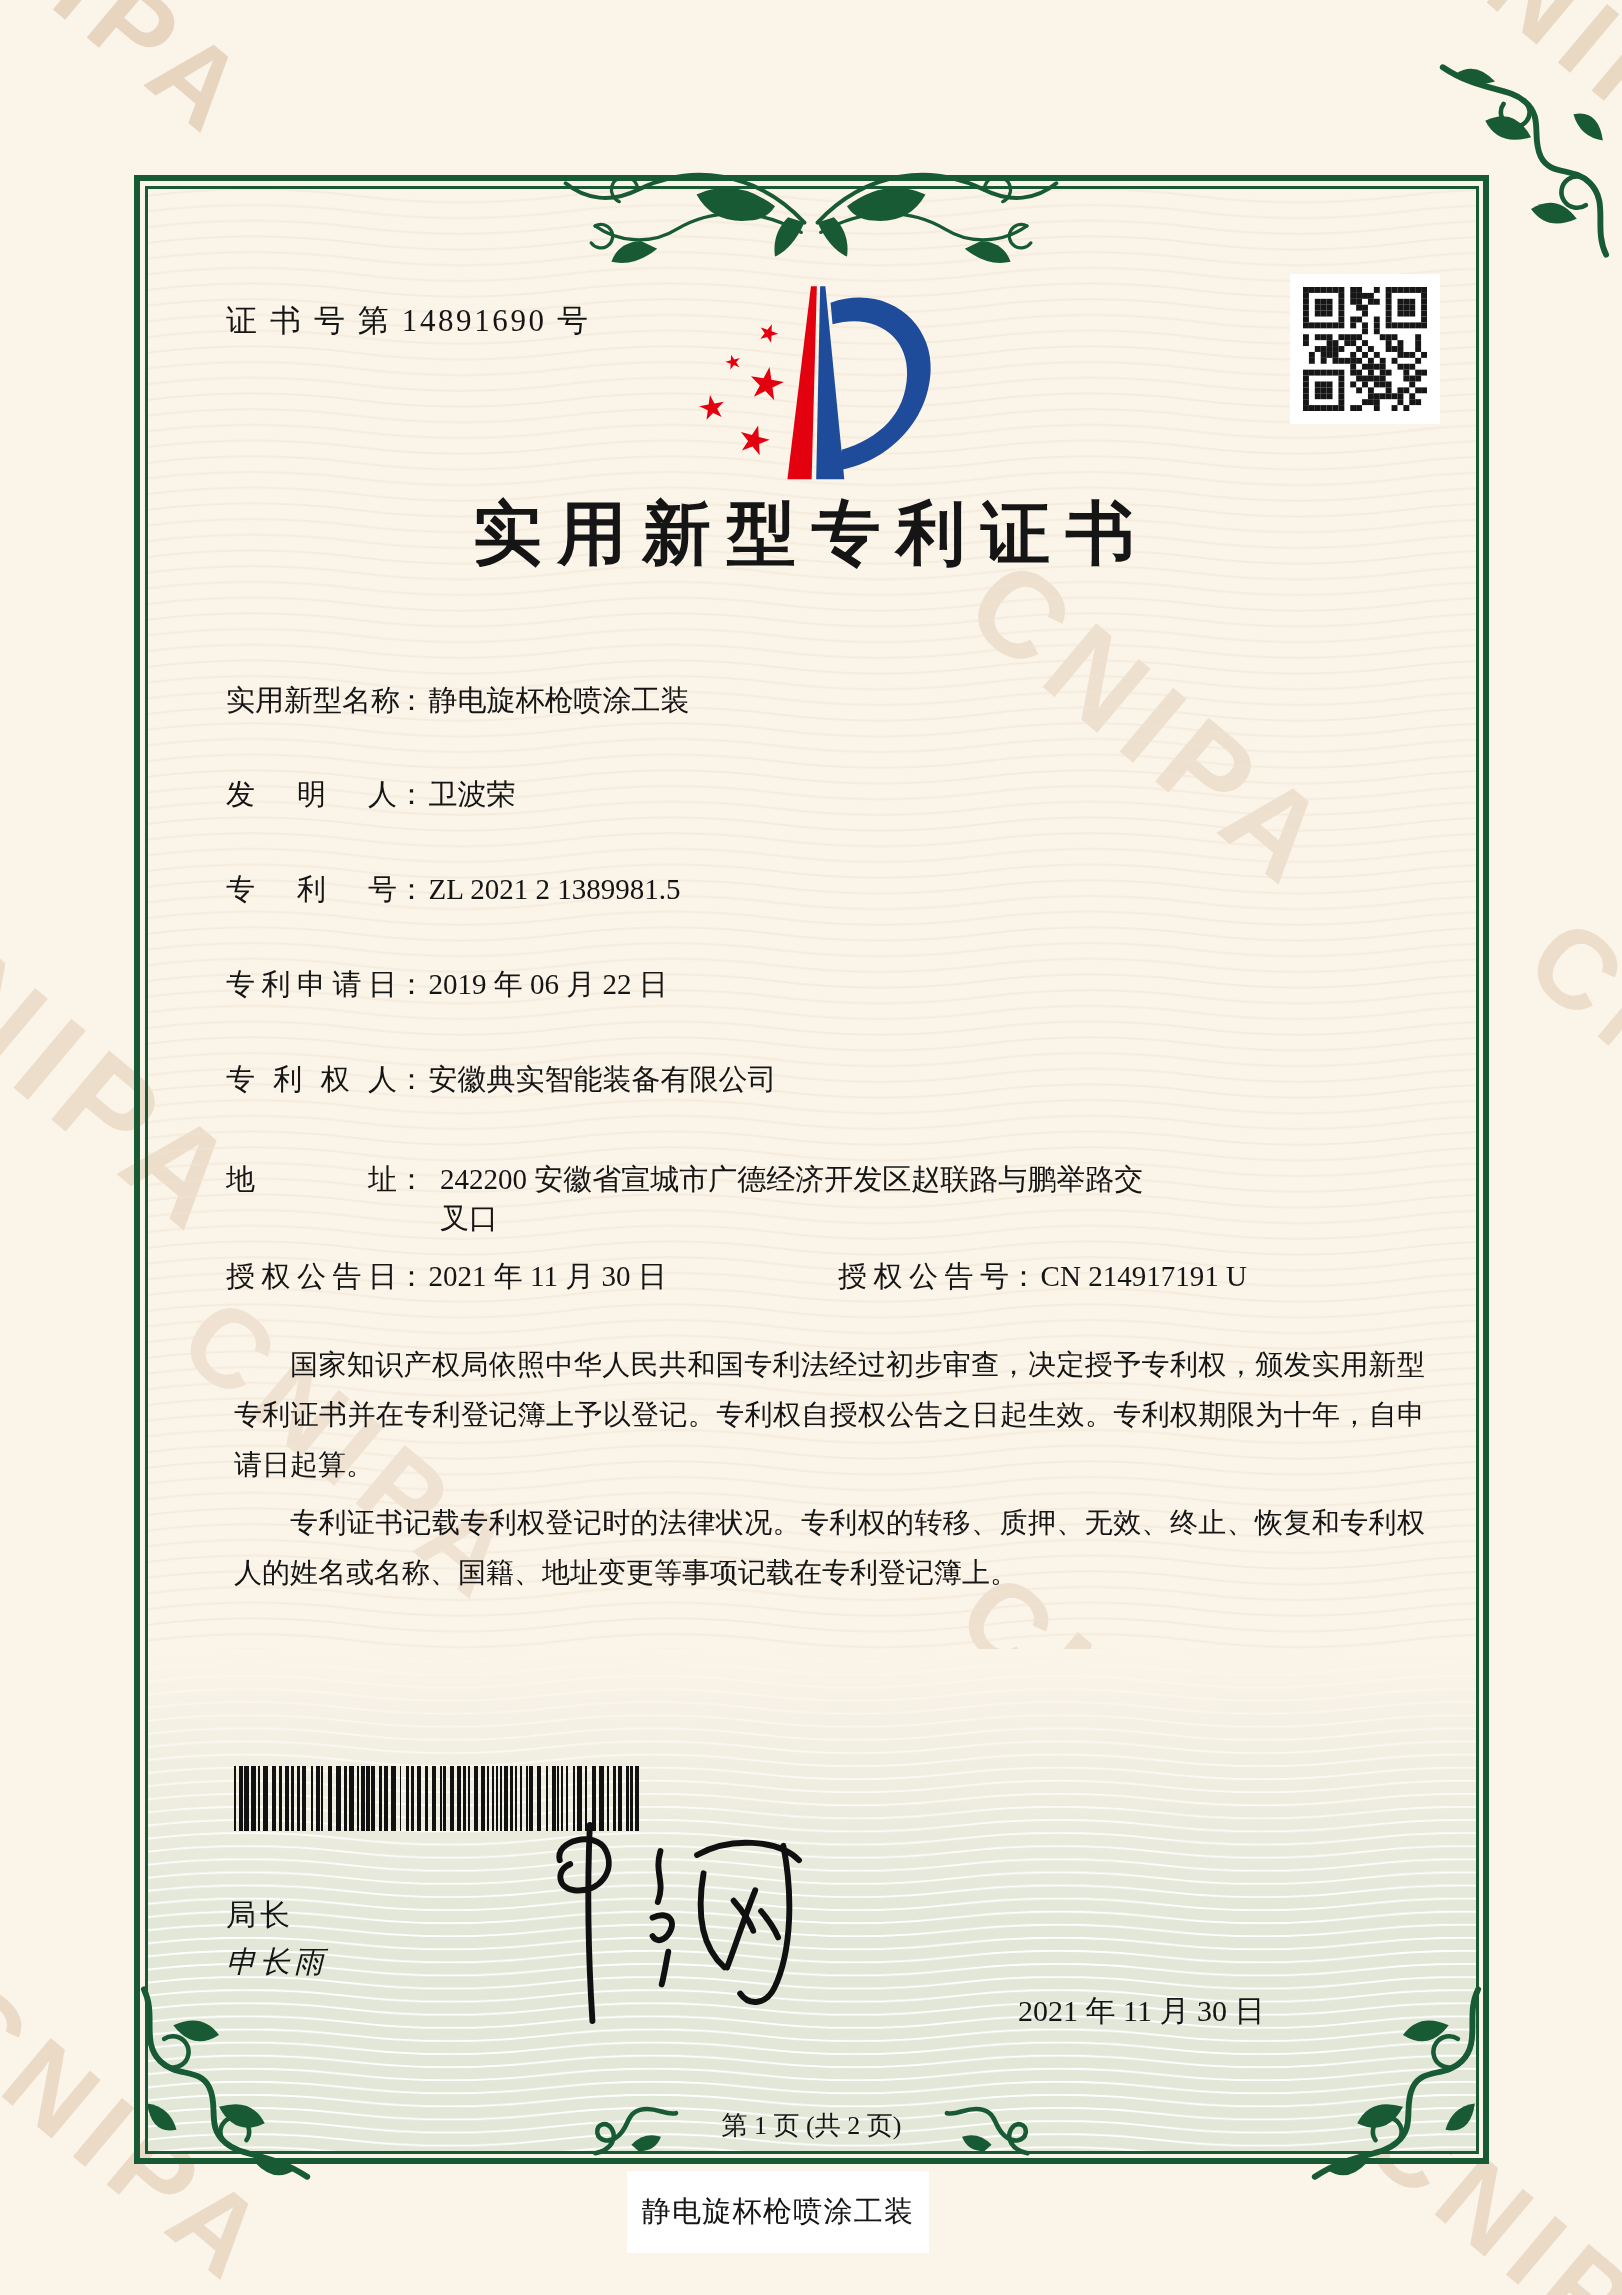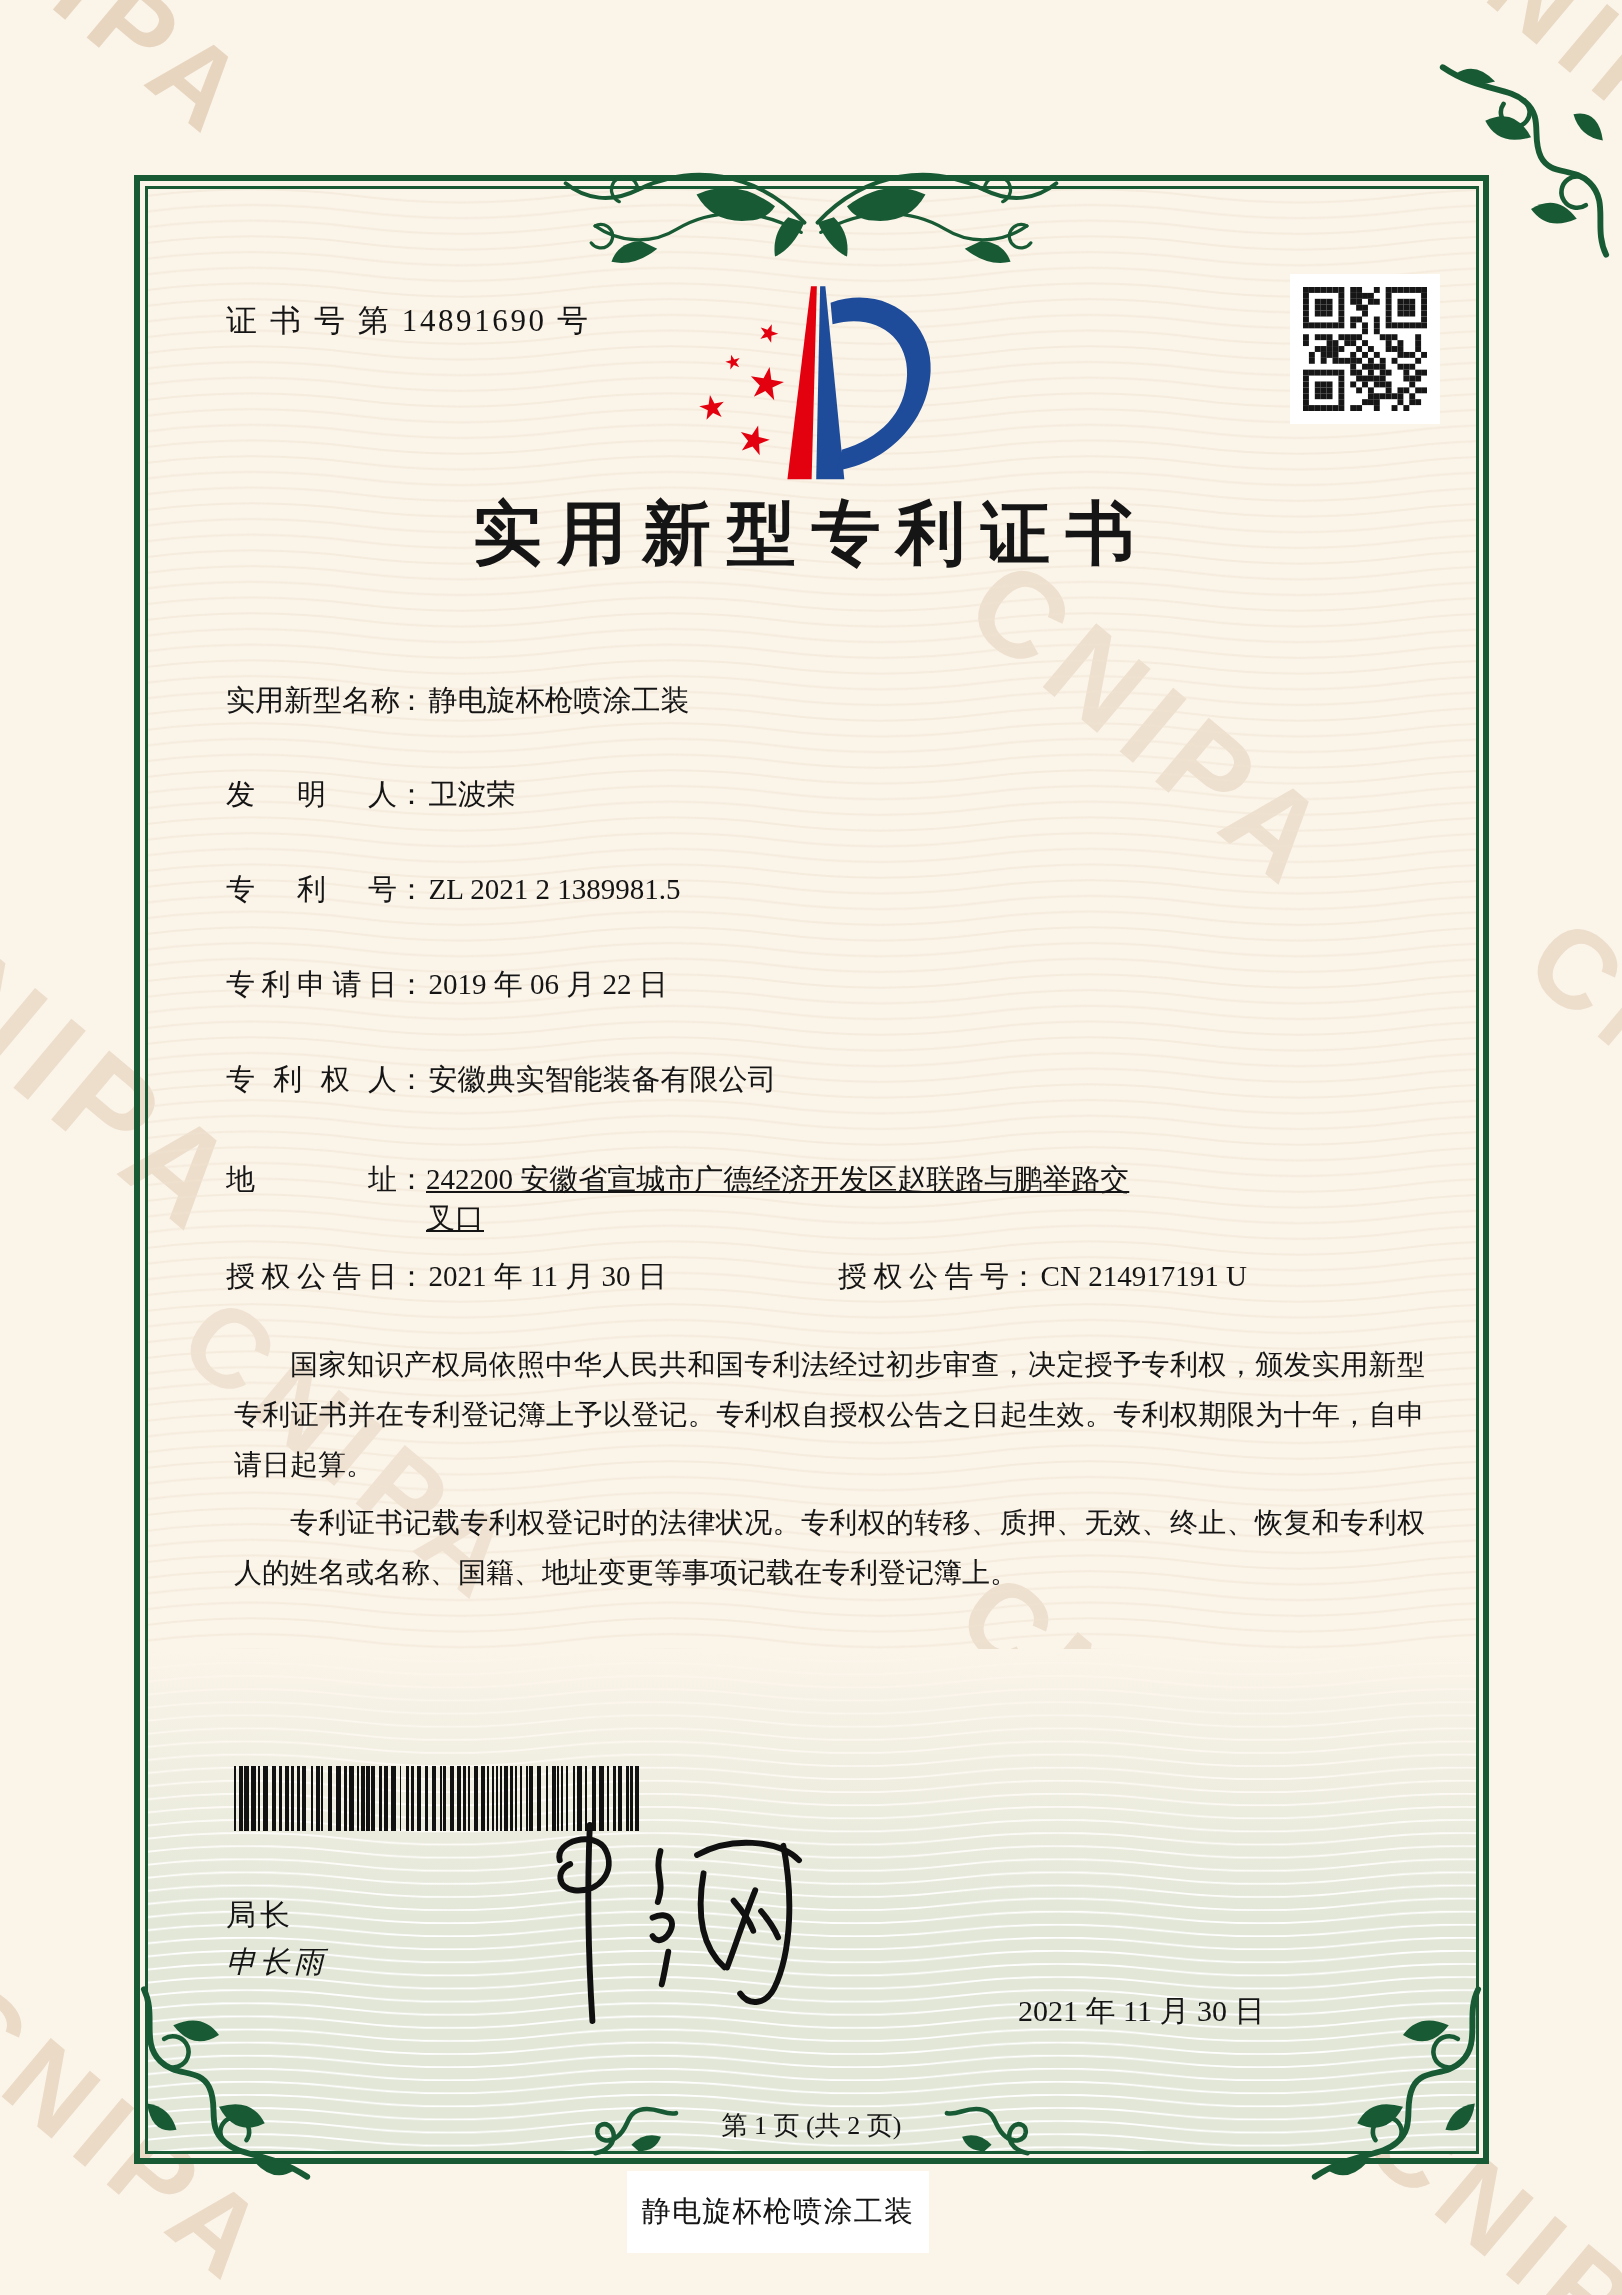--- a/index.html
+++ b/index.html
@@ -35,21 +35,21 @@
   .qr-wrap{position:absolute;left:1290px;top:274px;width:150px;height:150px;background:#fff;
     display:flex;align-items:center;justify-content:center;}
   #qr rect{fill:#161616;}
   .title{position:absolute;left:0;top:495px;width:1623px;text-align:center;
     font-size:69px;font-weight:700;letter-spacing:15.7px;line-height:1.15;}
   
   .row{position:absolute;left:226px;font-size:29px;display:flex;align-items:flex-start;line-height:1.35;}
   .jl{display:inline-flex;justify-content:space-between;width:171px;flex:0 0 auto;}
   .colon{flex:0 0 auto;}
   .val{margin-left:2.6px;white-space:nowrap;}
-  .val-wrap{margin-left:0;max-width:982px;text-decoration:underline;}
+  .val-wrap{margin-left:14px;max-width:982px;}
   .row2{position:absolute;font-size:29px;display:flex;align-items:flex-start;line-height:1.35;}
   
   .paras{position:absolute;left:226px;top:1332px;width:1207px;font-size:28px;
     line-height:50px;text-align:justify;}
   .paras p{margin:8px;text-indent:2em;}
   
   .barcode{position:absolute;left:234px;top:1766px;width:412px;height:65px;
     display:flex;align-items:stretch;overflow:hidden;}
   .barcode div{background:#111;flex:0 0 auto;}
   .signer-title{position:absolute;left:226px;top:1895px;font-size:30px;letter-spacing:3.9px;}

